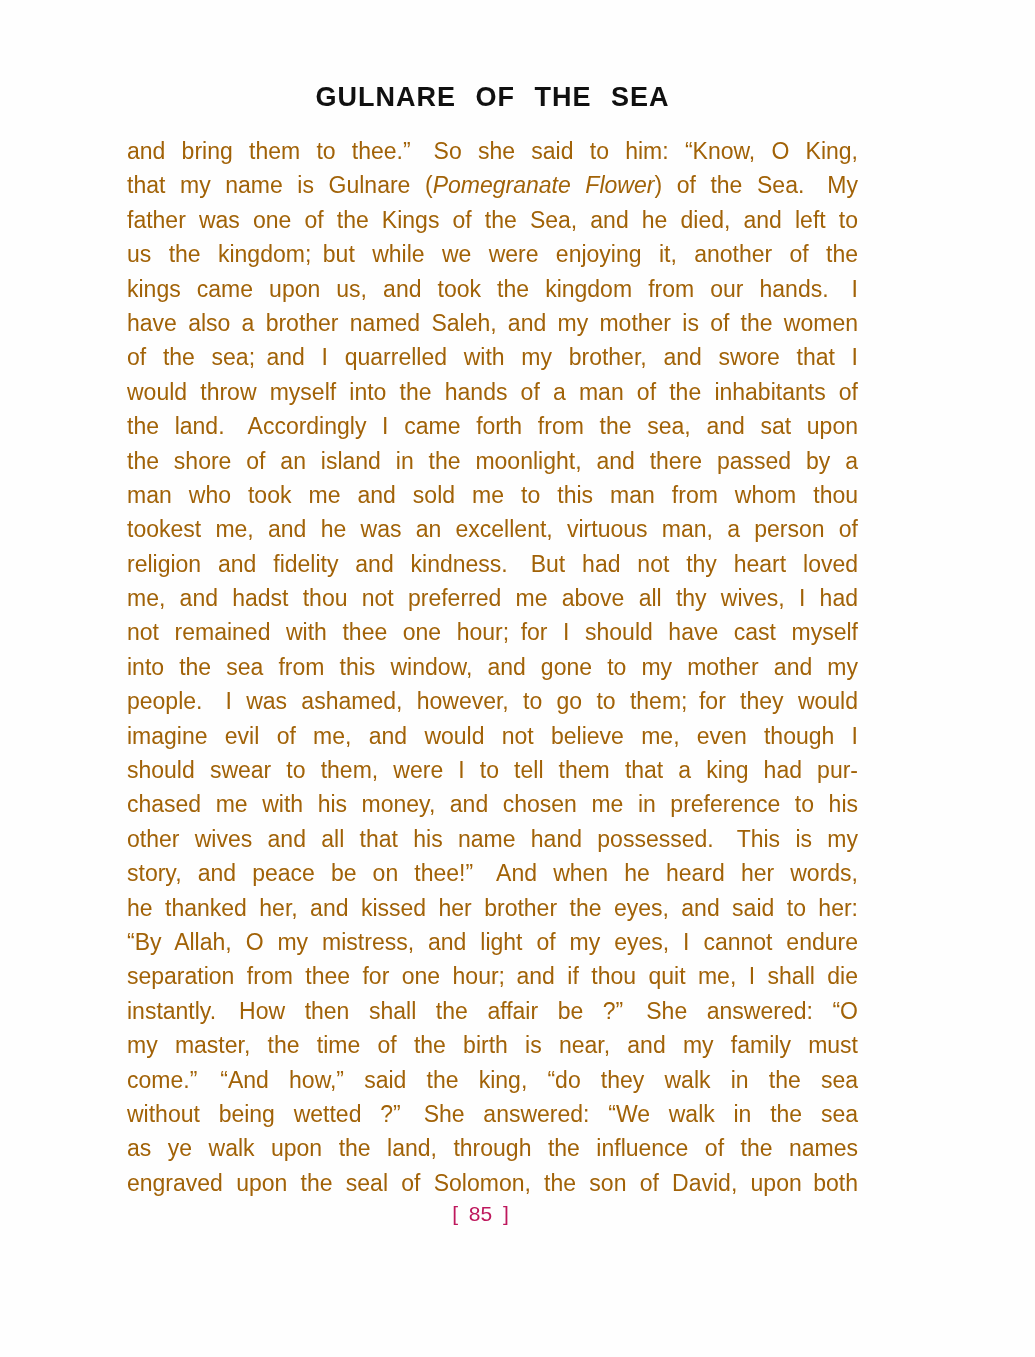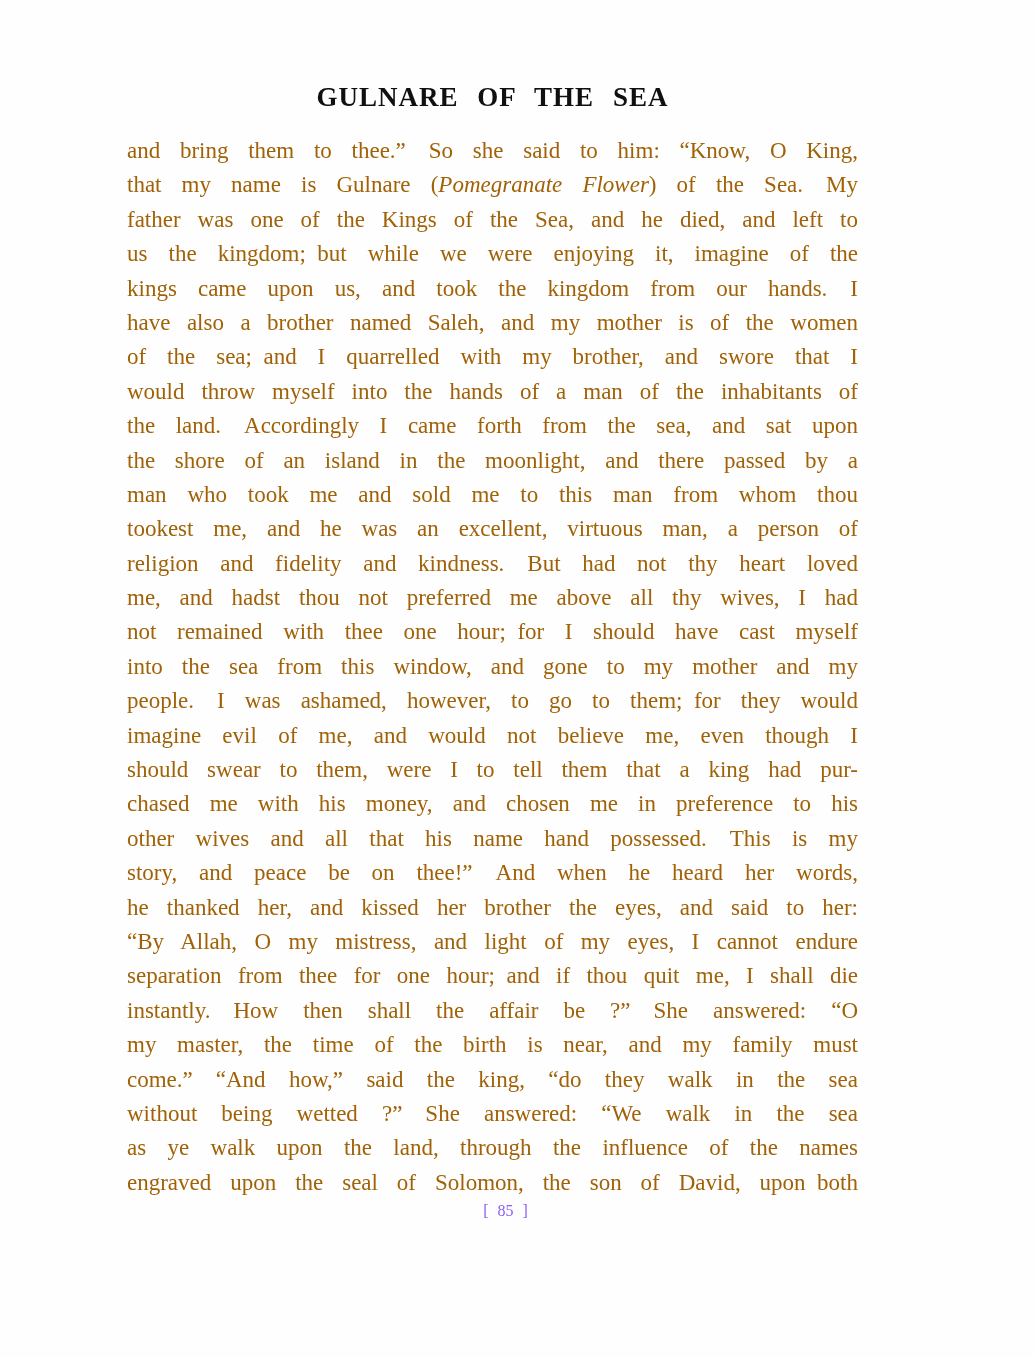--- a/index.html
+++ b/index.html
@@ -5,21 +5,21 @@
   html, body {
     margin: 0;
     padding: 0;
     background: #ffffff;
   }
   .page {
     position: relative;
     width: 1035px;
     height: 1357px;
     background: #fefefe;
-    font-family: Liberation Serif, serif;
+    font-family: Liberation Sans, sans-serif;
     color: #121212;
     overflow: hidden;
   }
   .chapter-title {
     position: absolute;
     top: 82px;
     left: 127px;
     width: 731px;
     text-align: center;
     font-size: 27px;
@@ -41,40 +41,40 @@
     text-align: justify;
     text-align-last: justify;
     color: #a16207;
   }
   .line .it {
     font-style: italic;
   }
   .page-number {
     position: absolute;
     top: 1202px;
-    left: 140px;
+    left: 115px;
     width: 731px;
     text-align: center;
-    font-size: 16px;
+    font-size: 21px;
     word-spacing: 5px;
-    color: #8b5cf6;
+    color: #be185d;
   }
 </style>
 </head>
 <body>
 
 <div class="page">
 
   <div class="chapter-title">GULNARE OF THE SEA</div>
 
   <div class="textblock">
     <div class="line">and bring them to thee.” So she said to him: “Know, O King,</div>
     <div class="line"><span>that my name is Gulnare (</span><span class="it">Pomegranate Flower</span><span>) of the Sea. My</span></div>
     <div class="line">father was one of the Kings of the Sea, and he died, and left to</div>
-    <div class="line">us the kingdom; but while we were enjoying it, imagine of the</div>
+    <div class="line">us the kingdom; but while we were enjoying it, another of the</div>
     <div class="line">kings came upon us, and took the kingdom from our hands. I</div>
     <div class="line">have also a brother named Saleh, and my mother is of the women</div>
     <div class="line">of the sea; and I quarrelled with my brother, and swore that I</div>
     <div class="line">would throw myself into the hands of a man of the inhabitants of</div>
     <div class="line">the land. Accordingly I came forth from the sea, and sat upon</div>
     <div class="line">the shore of an island in the moonlight, and there passed by a</div>
     <div class="line">man who took me and sold me to this man from whom thou</div>
     <div class="line">tookest me, and he was an excellent, virtuous man, a person of</div>
     <div class="line">religion and fidelity and kindness. But had not thy heart loved</div>
     <div class="line">me, and hadst thou not preferred me above all thy wives, I had</div>

